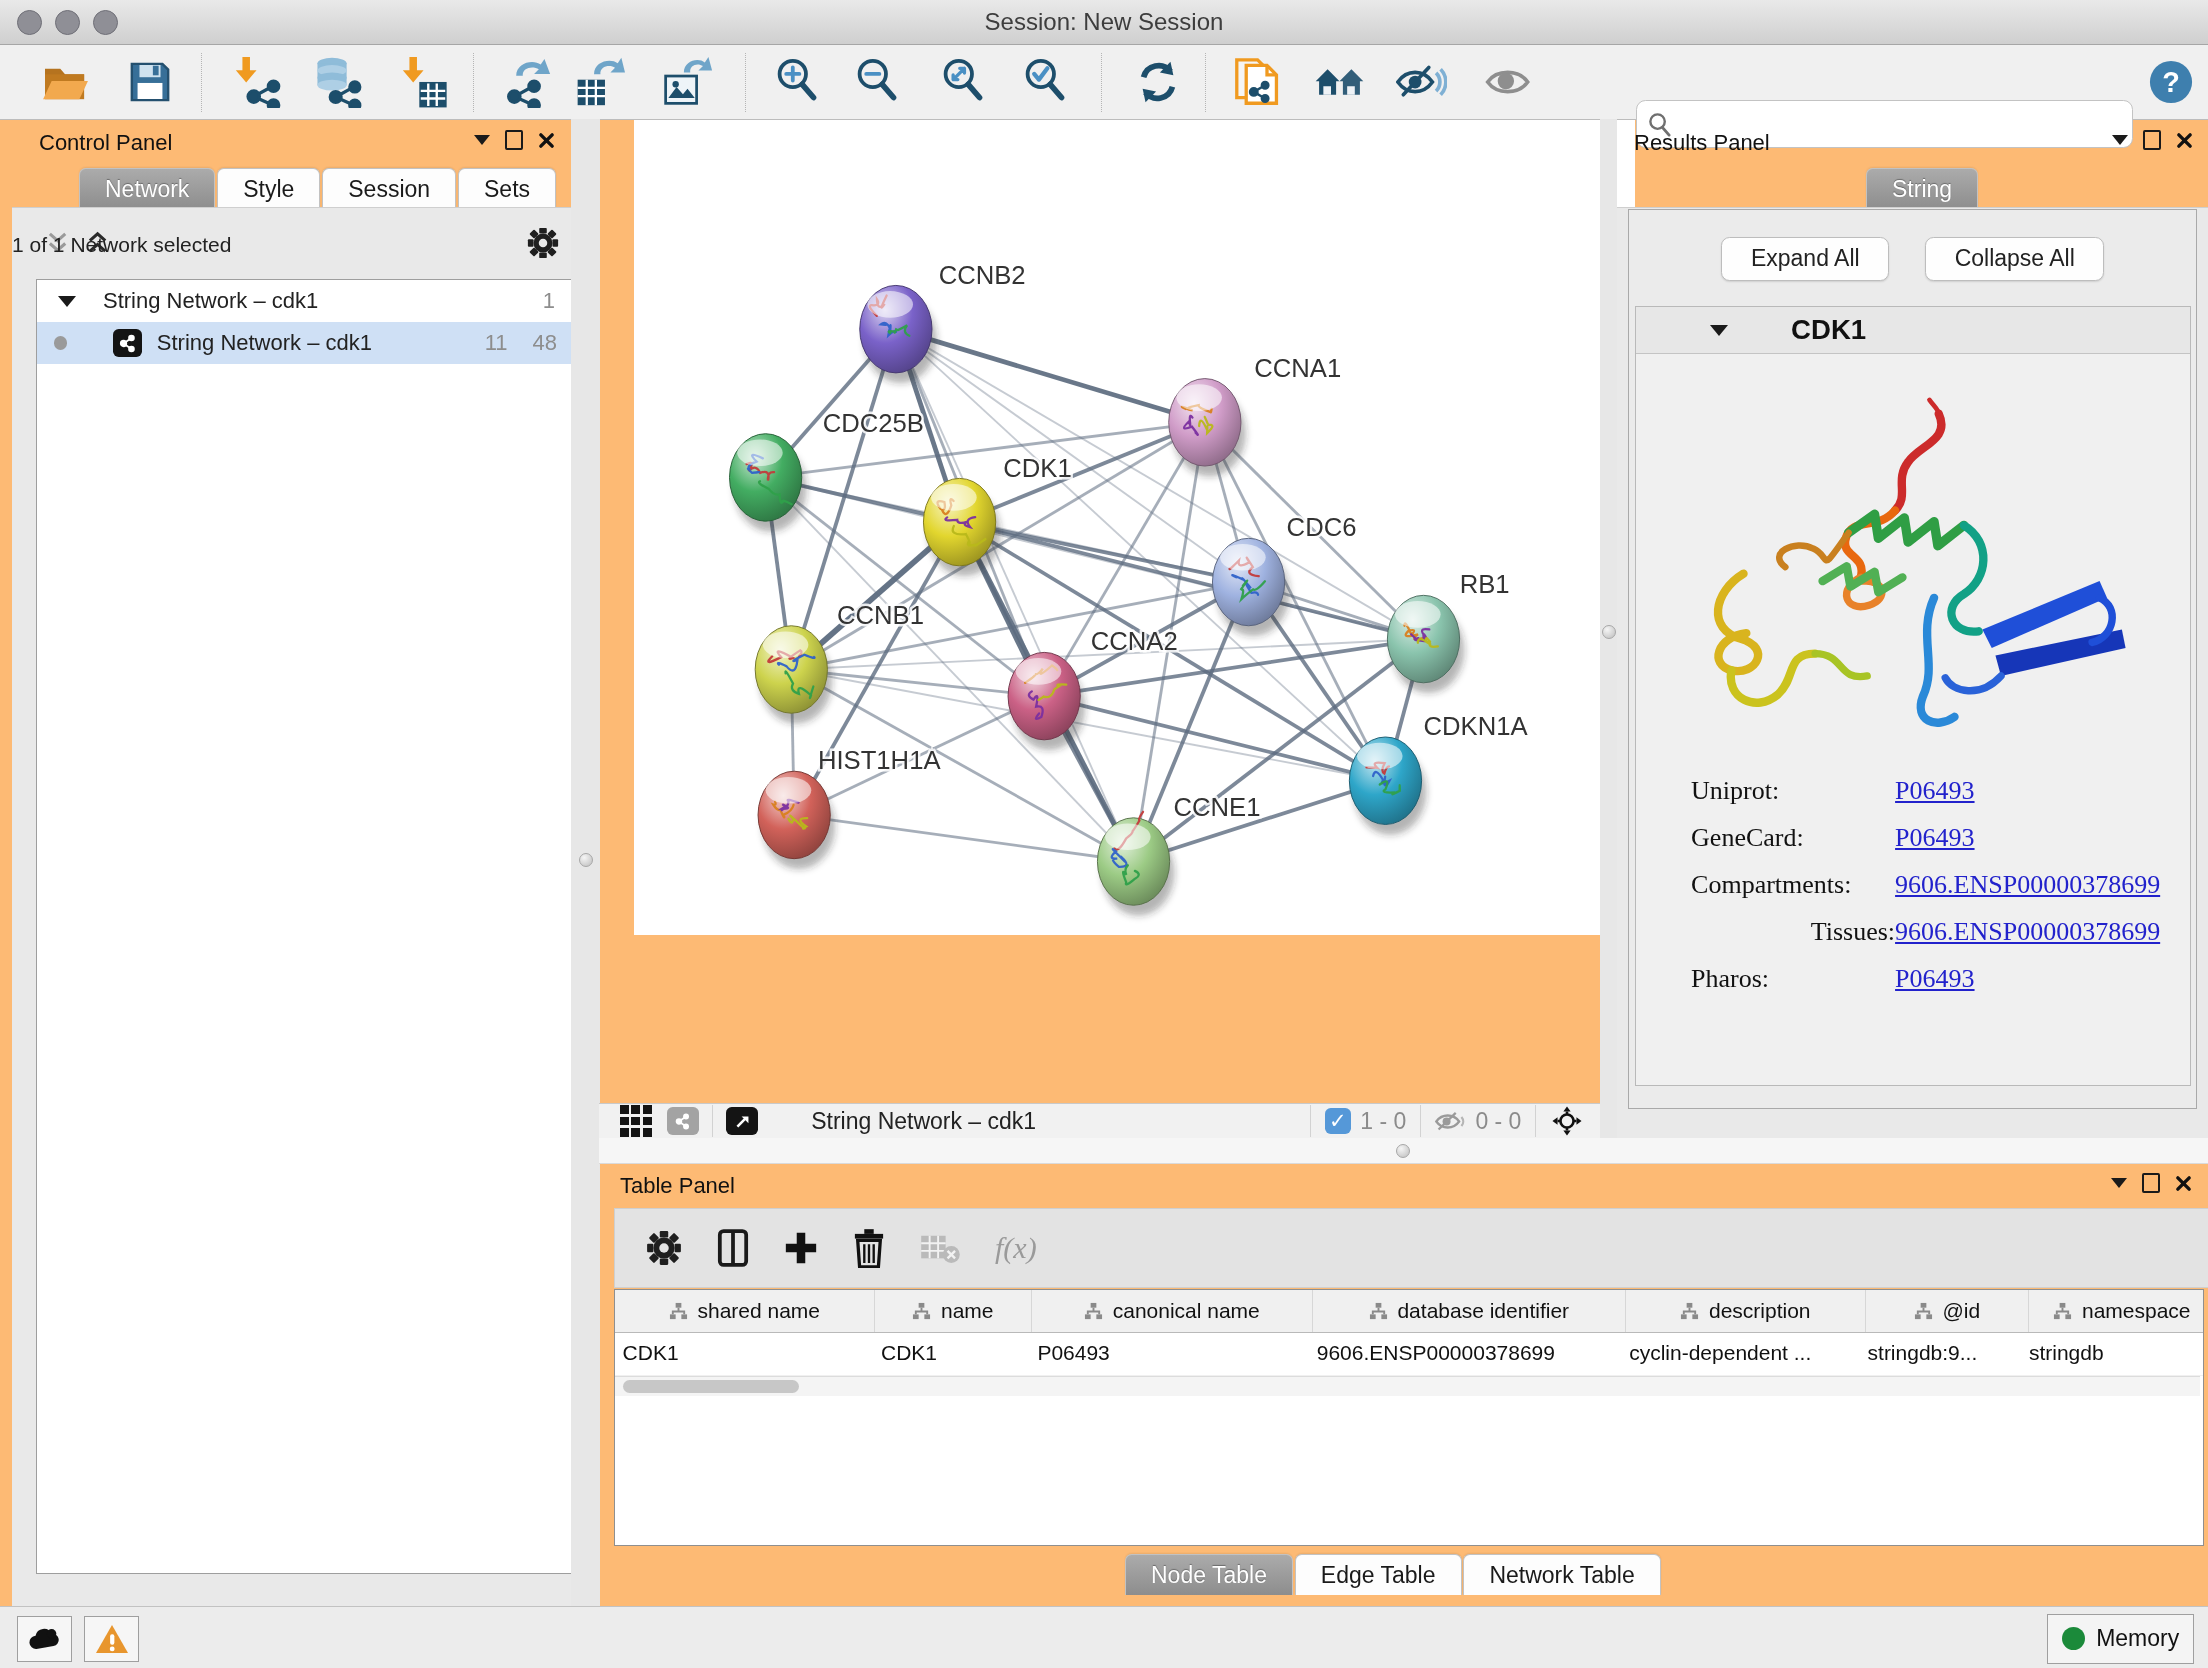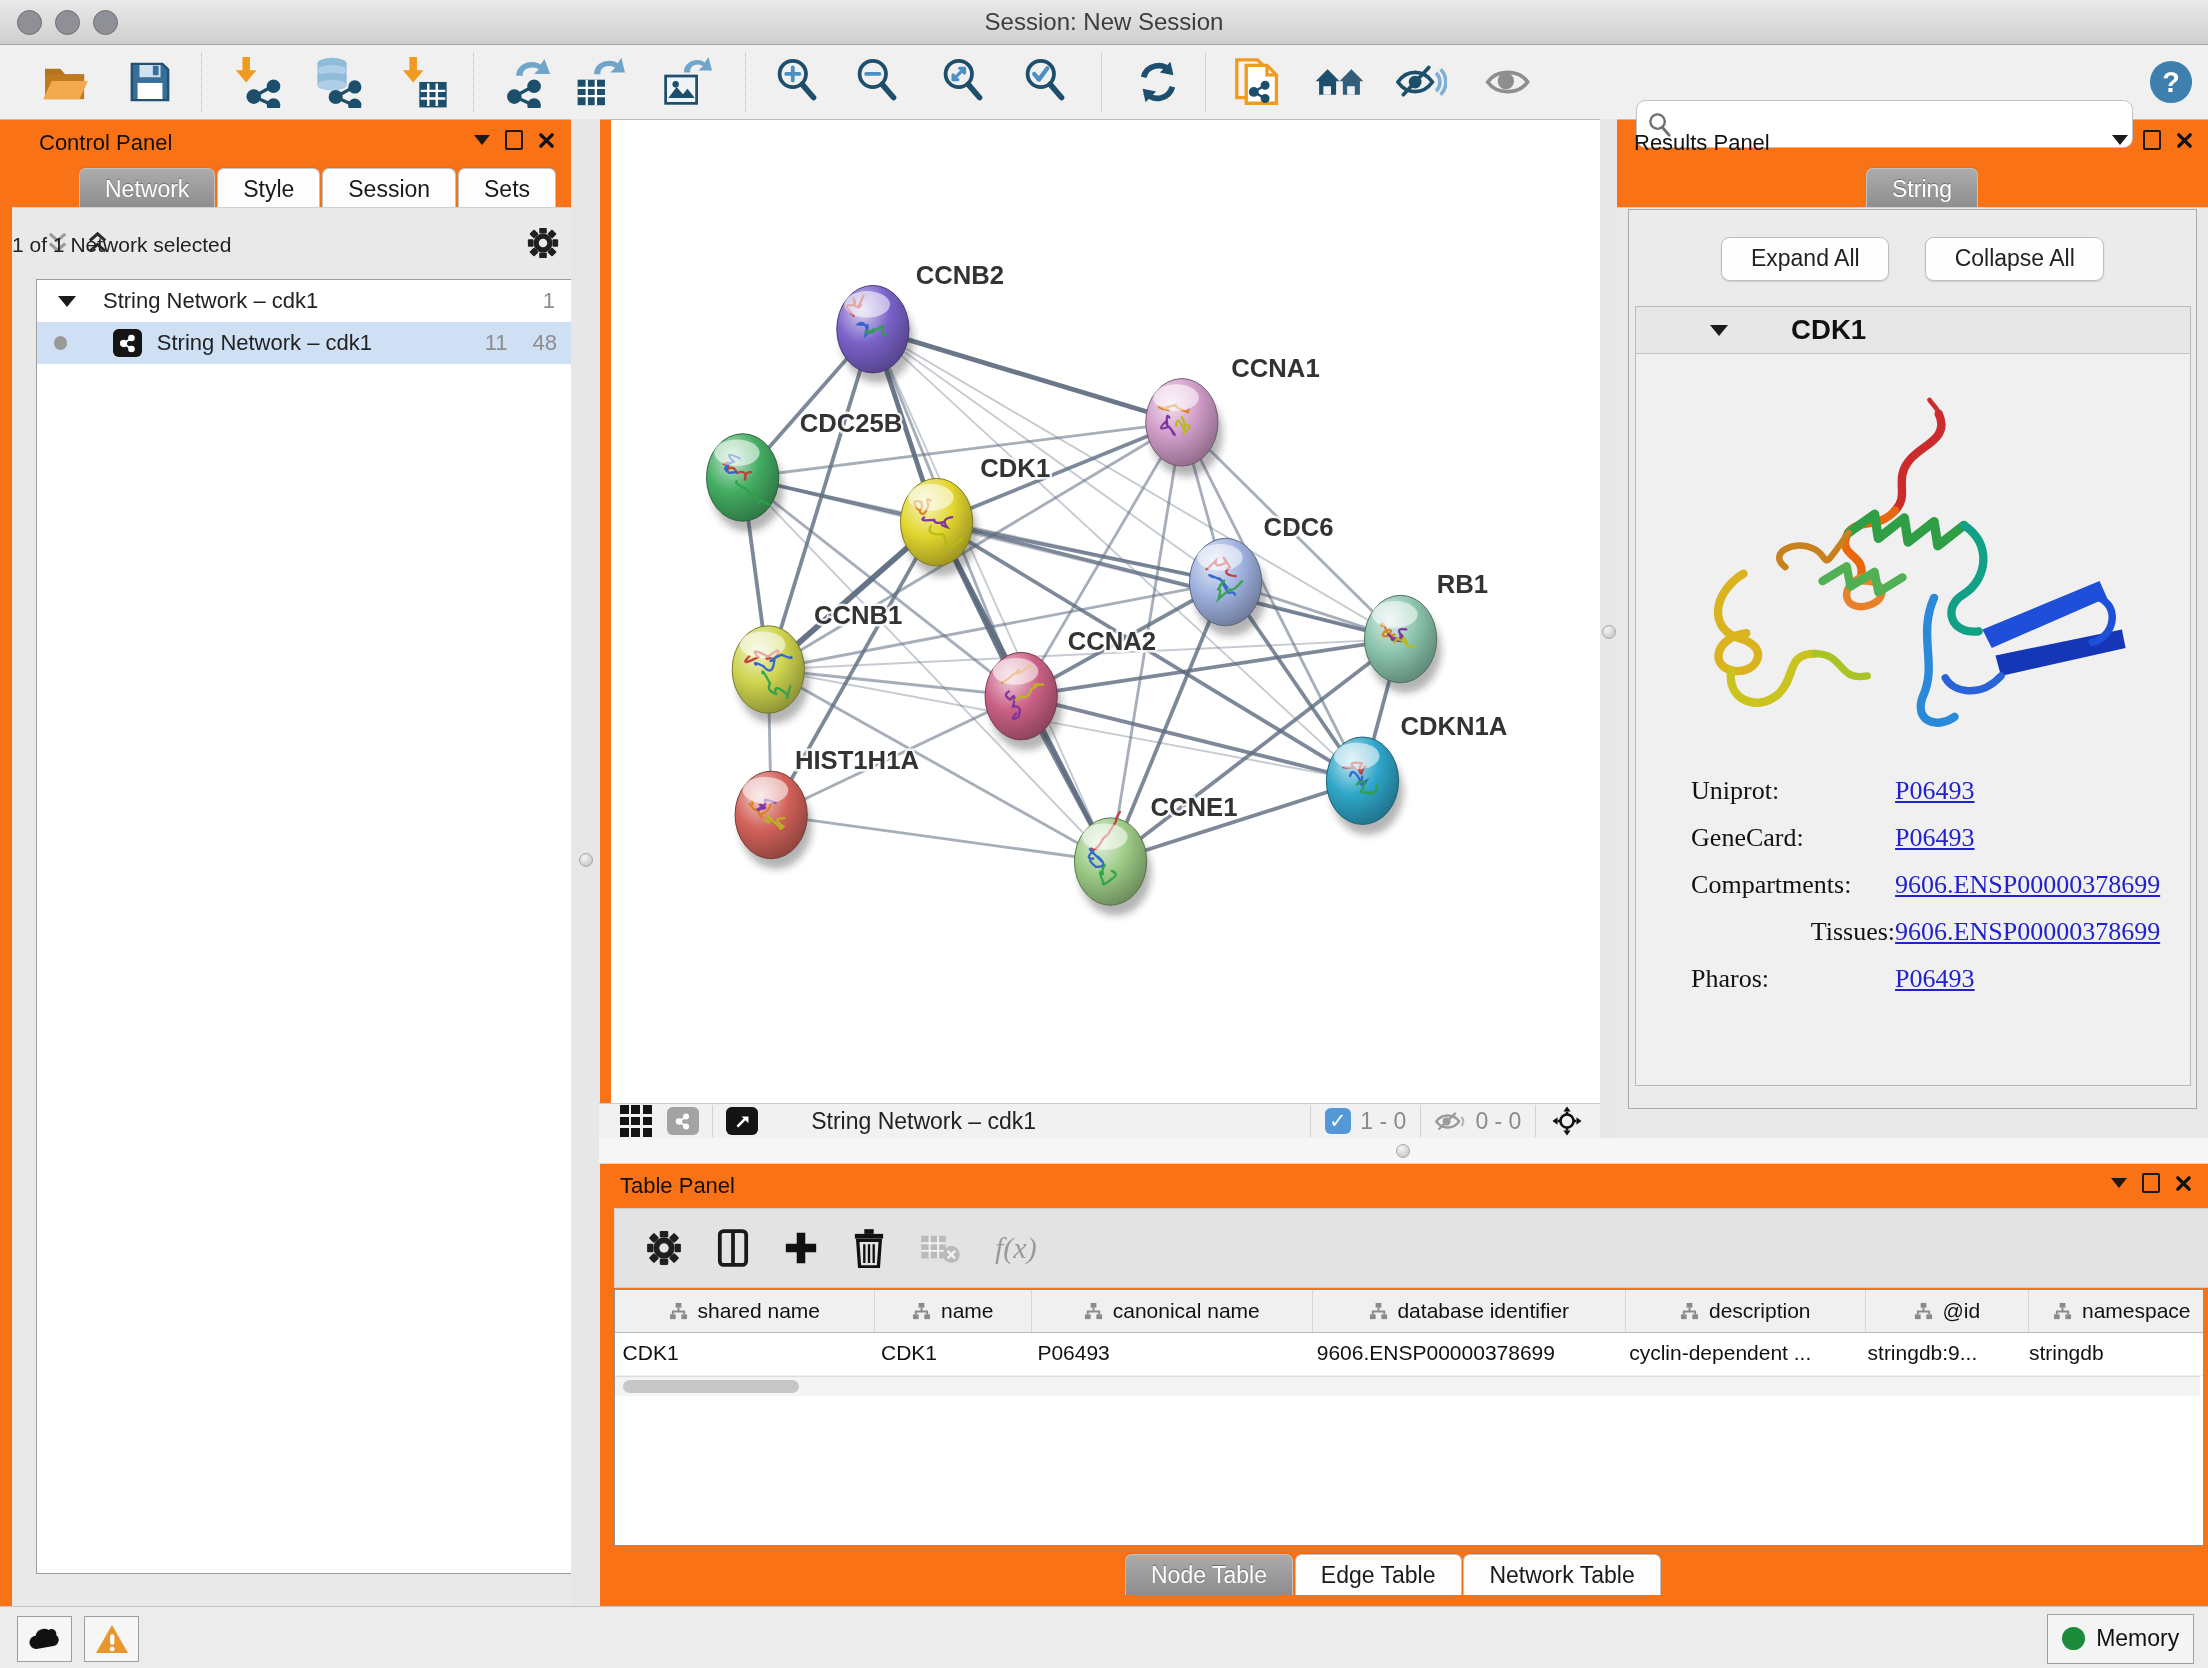--- a/index.html
+++ b/index.html
@@ -1,16 +1,16 @@
 <!DOCTYPE html>
 <html style="font-size:15px"><head>
 <meta charset="utf-8">
 <style>
   html,body{margin:0;padding:0;background:#9a9a9a;}
-  #app{position:relative;width:2208px;height:1668px;background:#f97316;
+  #app{position:relative;width:2208px;height:1668px;background:#fdba74;
        font-family:"Liberation Sans","DejaVu Sans",sans-serif;color:#222;
        overflow:hidden;-webkit-font-smoothing:antialiased;}
   .abs{position:absolute;}
   
   .titlebar{left:0;top:0;width:2208px;height:44px;
     background:linear-gradient(#e9e9e9,#cfcfcf);border-bottom:1px solid #a6a6a6;}
   .tlight{width:23px;height:23px;border-radius:50%;background:#8f8f96;border:1px solid #6f6f77;}
   .wintitle{left:0;top:0;width:2208px;height:44px;line-height:44px;text-align:center;
     font-size:24px;color:#3d3d3d;}
   
@@ -345,21 +345,21 @@
         <span class="badge" style="margin-left:auto;">11</span>
         <span class="badge" style="margin-left:25px;margin-right:15px;">48</span>
       </div>
     </div>
   </div>
 
   <div class="abs" style="left:571px;top:119px;width:28.5px;height:1487px;background:#e7e7e7;">
     <div class="handle-dot abs" style="left:7.6px;top:734px;"></div>
   </div>
 
-  <div class="abs netcanvas" style="left:611px;top:120px;width:1001px;height:983px;font-weight:bold;">
+  <div class="abs netcanvas" style="left:634px;top:120px;width:1001px;height:815px;">
     <svg id="net-svg" width="1001" height="983" viewBox="0 0 1052 1034">
         <defs>
           <filter id="soft" x="-40%" y="-40%" width="180%" height="180%">
             <feGaussianBlur stdDeviation="4"></feGaussianBlur>
           </filter>
           <radialGradient id="grad0" cx="35%" cy="28%" r="85%">
             <stop offset="0%" stop-color="rgb(218,211,240)"></stop>
             <stop offset="45%" stop-color="#7a62c9"></stop>
             <stop offset="100%" stop-color="rgb(76,61,125)"></stop>
           </radialGradient>

